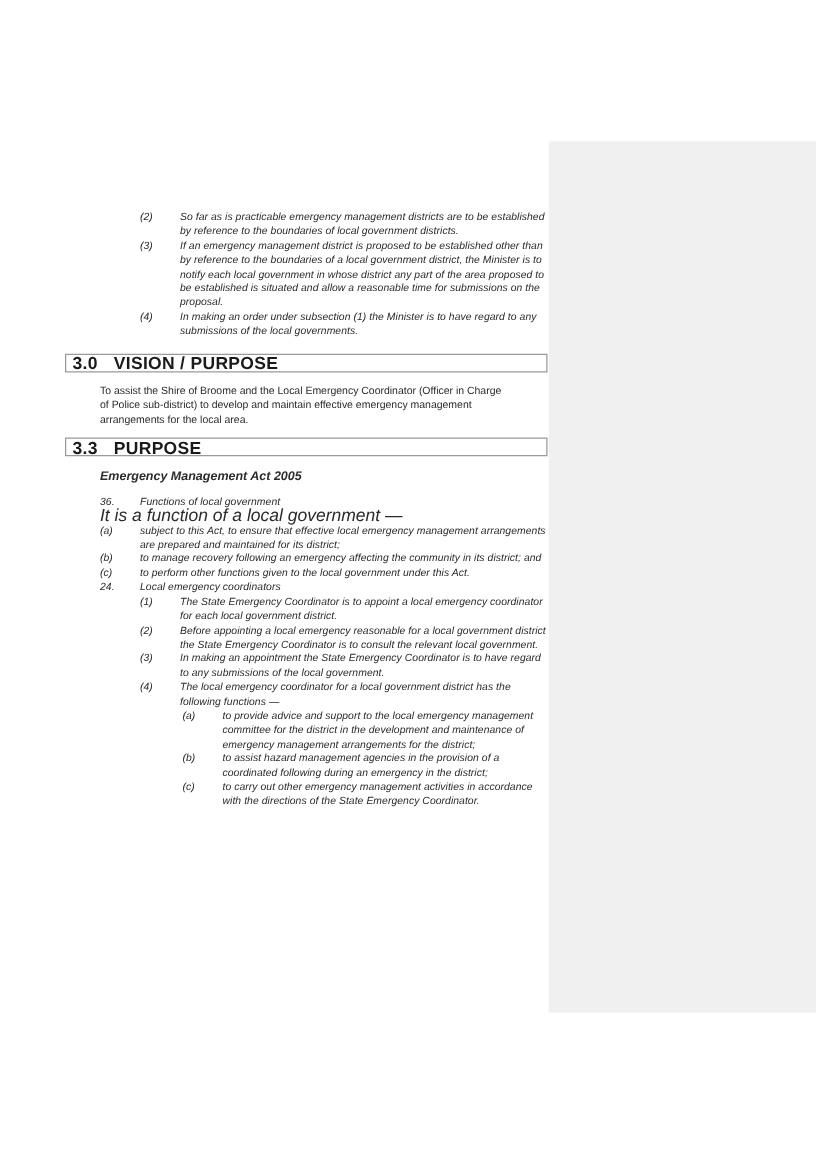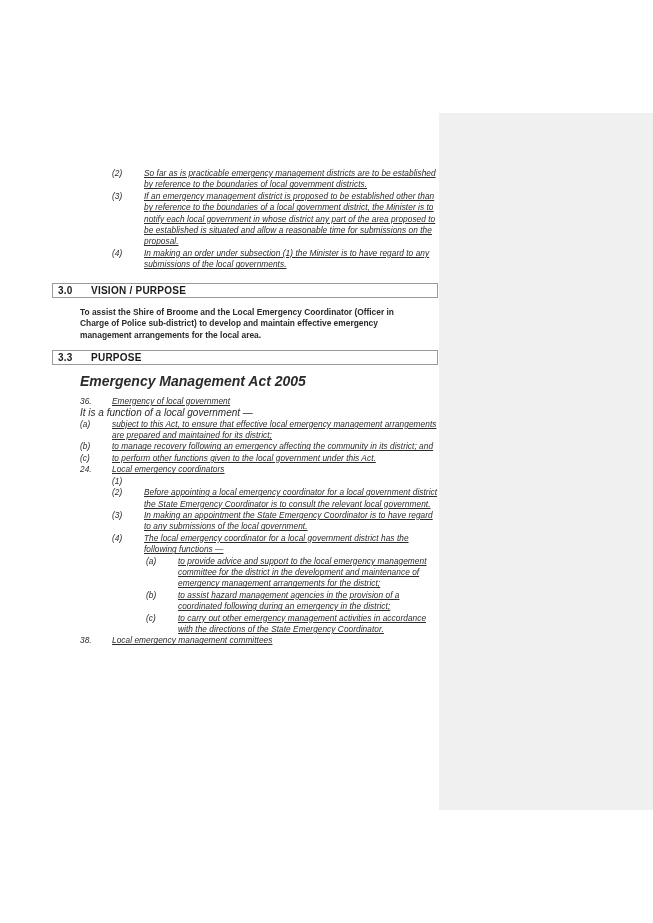--- a/index.html
+++ b/index.html
@@ -49,21 +49,20 @@
     line-height: 11.4px;
     letter-spacing: 0.05px;
     margin: 0;
   }
   .para .marker {
     flex: 0 0 auto;
     text-align: left;
   }
   .para .body {
     flex: 1 1 auto;
-    text-decoration: underline;
   }
 
   
   .lvl1 { padding-left: 60px; }
   .lvl1 .marker { width: 32px; }
 
   
   .lvl0 { padding-left: 28px; }
   .lvl0 .marker { width: 32px; }
 
@@ -71,60 +70,60 @@
   .lvl0l { padding-left: 28px; }
   .lvl0l .marker { width: 32px; }
 
   
   .lvl2 { padding-left: 94px; }
   .lvl2 .marker { width: 32px; }
 
   
   .plainline {
     font-style: italic;
-    font-size: 10px;
+    font-size: 14px;
     line-height: 11.4px;
     padding-left: 28px;
     margin: 0;
   }
 
   
   .section-bar {
     box-sizing: border-box;
     width: 386px;
     border: 1px solid #9a9a9a;
     height: 15px;
     display: flex;
     align-items: center;
     font-weight: bold;
-    font-size: 10px;
+    font-size: 14px;
     letter-spacing: 0.25px;
     color: #1a1a1a;
     background: #ffffff;
   }
   .section-bar .num {
     width: 38px;
     padding-left: 5px;
     box-sizing: border-box;
   }
   .section-bar .ttl { flex: 1 1 auto; }
 
   .section-body {
     font-size: 8.4px;
     line-height: 11.6px;
     padding-left: 28px;
     width: 358px;
     box-sizing: border-box;
   }
-  .section-body p { margin: 0; font-weight: bold; }
+  .section-body p { margin: 0; }
 
   .act-title {
     font-style: italic;
     font-weight: bold;
-    font-size: 14px;
+    font-size: 10px;
     line-height: 11.4px;
     padding-left: 28px;
     margin: 0;
   }
   .sp-8  { height: 8px; }
   .sp-9  { height: 9px; }
   .sp-11 { height: 11px; }
   .sp-12 { height: 12px; }
 </style>
 </head>
@@ -176,21 +175,21 @@
     </div>
 
     <div class="sp-11"></div>
 
     <p class="act-title">Emergency Management Act 2005</p>
 
     <div class="sp-8"></div>
 
     <div class="para lvl0">
       <span class="marker">36.</span>
-      <span class="body">Emergency of local government</span>
+      <span class="body">Functions of local government</span>
     </div>
 
     <p class="plainline">It is a function of a local government —</p>
 
     <div class="para lvl0l">
       <span class="marker">(a)</span>
       <span class="body">subject to this Act, to ensure that effective local emergency management arrangements are prepared and maintained for its district;</span>
     </div>
 
     <div class="para lvl0l">
@@ -203,25 +202,26 @@
       <span class="body">to perform other functions given to the local government under this Act.</span>
     </div>
 
     <div class="para lvl0">
       <span class="marker">24.</span>
       <span class="body">Local emergency coordinators</span>
     </div>
 
     <div class="para lvl1">
       <span class="marker">(1)</span>
+      <span class="body">The State Emergency Coordinator is to appoint a local emergency coordinator for each local government district.</span>
     </div>
 
     <div class="para lvl1">
       <span class="marker">(2)</span>
-      <span class="body">Before appointing a local emergency coordinator for a local government district the State Emergency Coordinator is to consult the relevant local government.</span>
+      <span class="body">Before appointing a local emergency reasonable for a local government district the State Emergency Coordinator is to consult the relevant local government.</span>
     </div>
 
     <div class="para lvl1">
       <span class="marker">(3)</span>
       <span class="body">In making an appointment the State Emergency Coordinator is to have regard to any submissions of the local government.</span>
     </div>
 
     <div class="para lvl1">
       <span class="marker">(4)</span>
       <span class="body">The local emergency coordinator for a local government district has the following functions —</span>
@@ -235,19 +235,15 @@
     <div class="para lvl2">
       <span class="marker">(b)</span>
       <span class="body">to assist hazard management agencies in the provision of a coordinated following during an emergency in the district;</span>
     </div>
 
     <div class="para lvl2">
       <span class="marker">(c)</span>
       <span class="body">to carry out other emergency management activities in accordance with the directions of the State Emergency Coordinator.</span>
     </div>
 
-    <div class="para lvl0">
-      <span class="marker">38.</span>
-      <span class="body">Local emergency management committees</span>
-    </div>
 
   </div>
 </div>
 
 </body></html>

